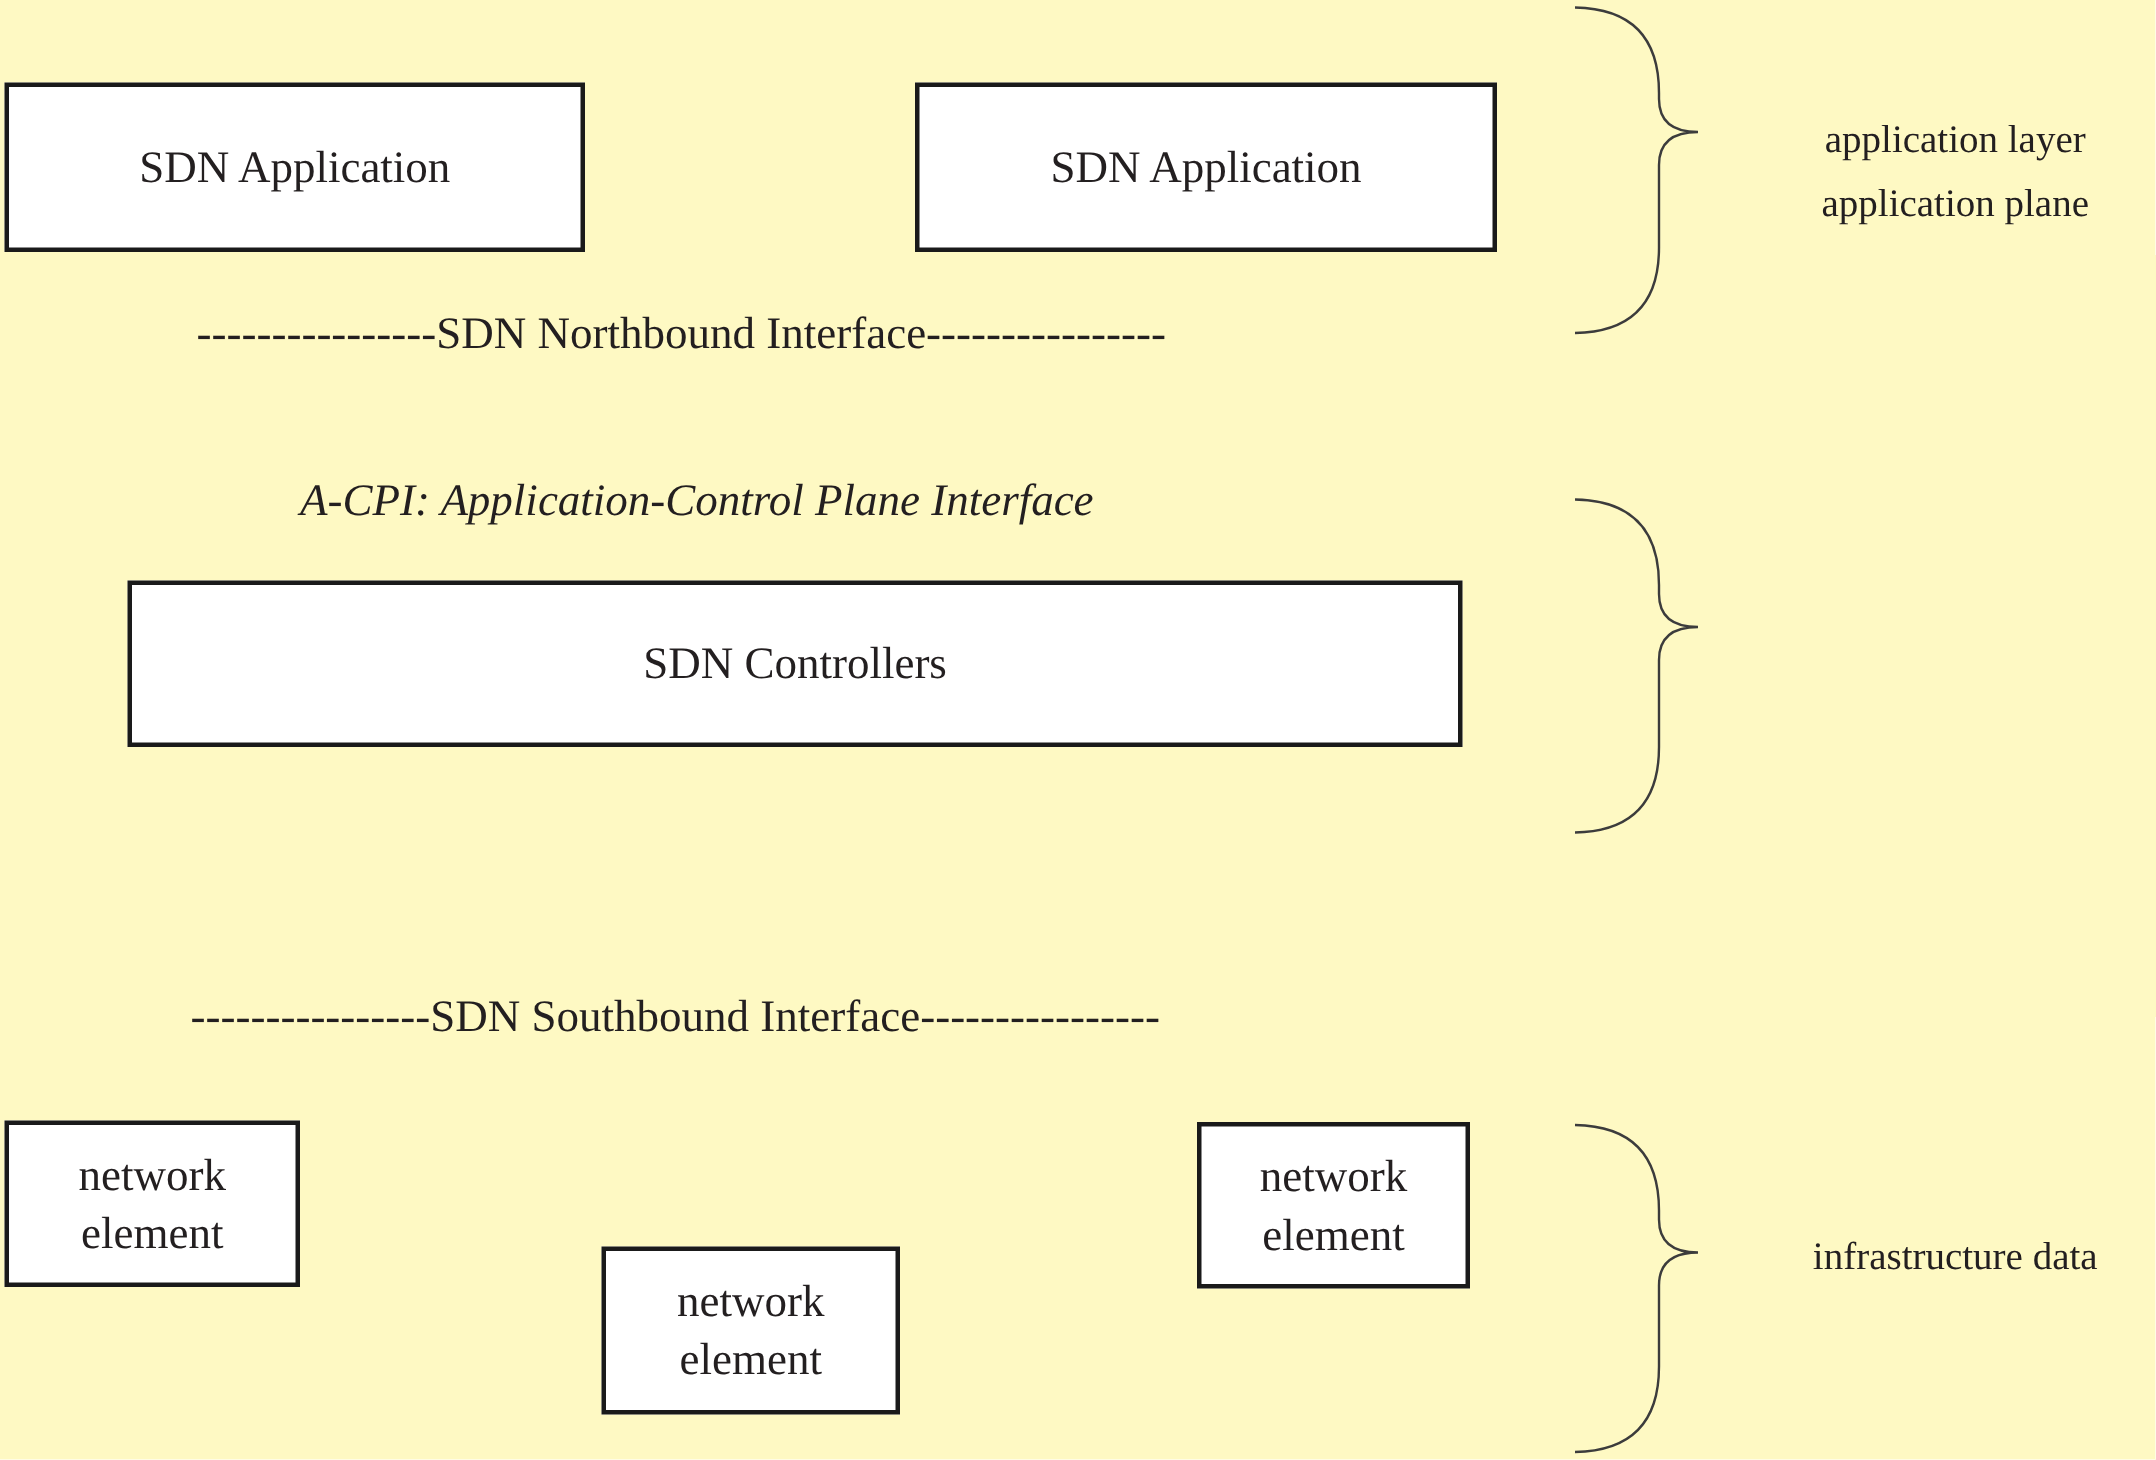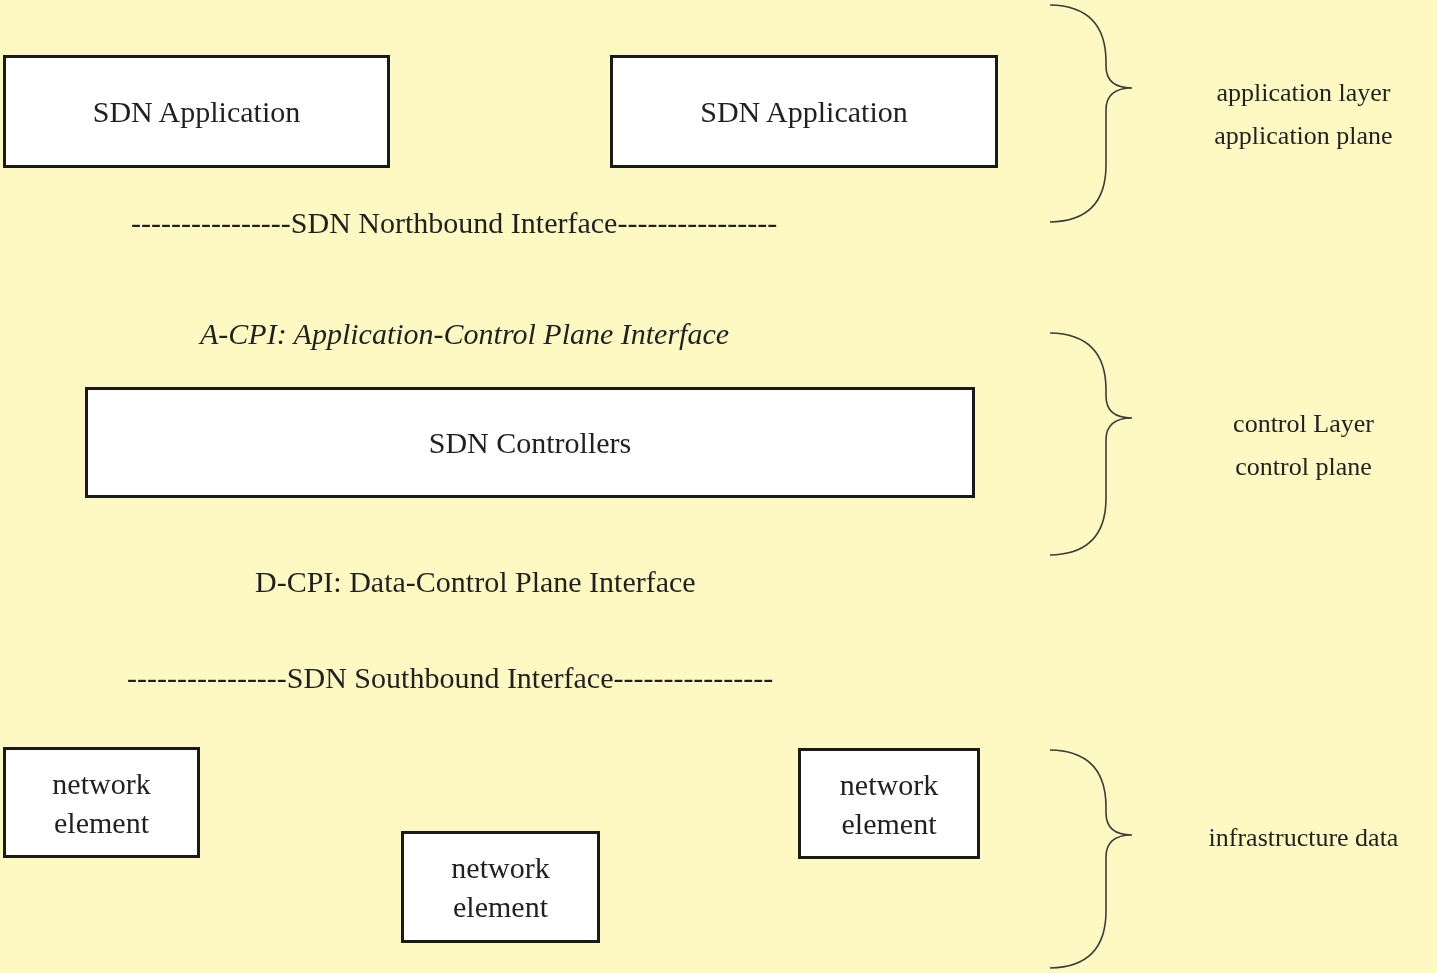--- a/index.html
+++ b/index.html
@@ -76,21 +76,20 @@
     <span>SDN Application</span>
   </div>
 
   <div class="t northbound">----------------SDN Northbound Interface----------------</div>
   <div class="t acpi">A-CPI: Application-Control Plane Interface</div>
 
   <div class="box ctrl-box">
     <span>SDN Controllers</span>
   </div>
 
-  <div class="t dcpi">D-CPI: Data-Control Plane Interface</div>
   <div class="t southbound">----------------SDN Southbound Interface----------------</div>
 
   <div class="box net-box-1">
     <div>
       <div>network</div>
       <div>element</div>
     </div>
   </div>
   <div class="box net-box-2">
     <div>
@@ -108,21 +107,17 @@
   <svg class="brace-svg" viewBox="0 0 1437 973" xmlns="http://www.w3.org/2000/svg">
     <path d="M 1050,5 Q 1106,6 1106,62 L 1106,66 Q 1106,88 1132,88 Q 1106,88 1106,110 L 1106,165 Q 1106,221 1050,222"></path>
     <path d="M 1050,333 Q 1106,334 1106,390 L 1106,396 Q 1106,418 1132,418 Q 1106,418 1106,440 L 1106,498 Q 1106,554 1050,555"></path>
     <path d="M 1050,750 Q 1106,751 1106,807 L 1106,813 Q 1106,835 1132,835 Q 1106,835 1106,857 L 1106,911 Q 1106,967 1050,968"></path>
   </svg>
 
   <div class="layer-label layer-1">
     <div>application layer</div>
     <div>application plane</div>
   </div>
-  <div class="layer-label layer-2">
-    <div>control Layer</div>
-    <div>control plane</div>
-  </div>
   <div class="layer-label layer-3">
     <div>infrastructure data</div>
   </div>
 
 </div>
 
 </body></html>

